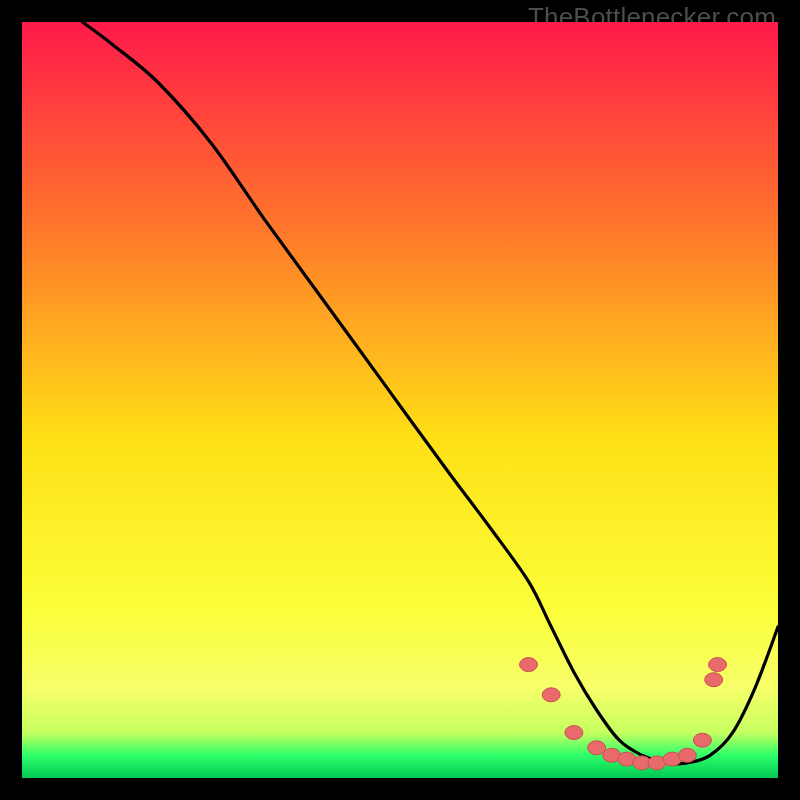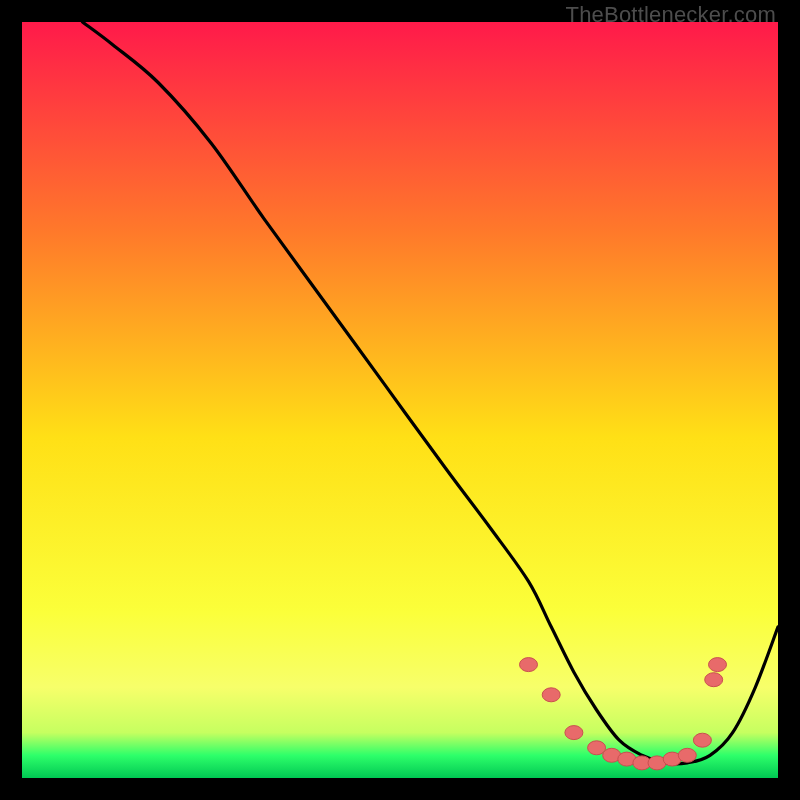--- a/index.html
+++ b/index.html
@@ -23,21 +23,21 @@
     position: absolute;
     left: 0;
     top: 0;
     width: 756px;
     height: 756px;
   }
   .watermark {
     position: absolute;
     top: 2px;
     right: 24px;
-    font-size: 22px;
+    font-size: 26px;
     font-weight: 500;
     color: #4d4d4d;
     letter-spacing: 0.2px;
   }
   svg { display: block; }
 </style>
 </head>
 <body>
 
 <div class="watermark">TheBottlenecker.com</div>

